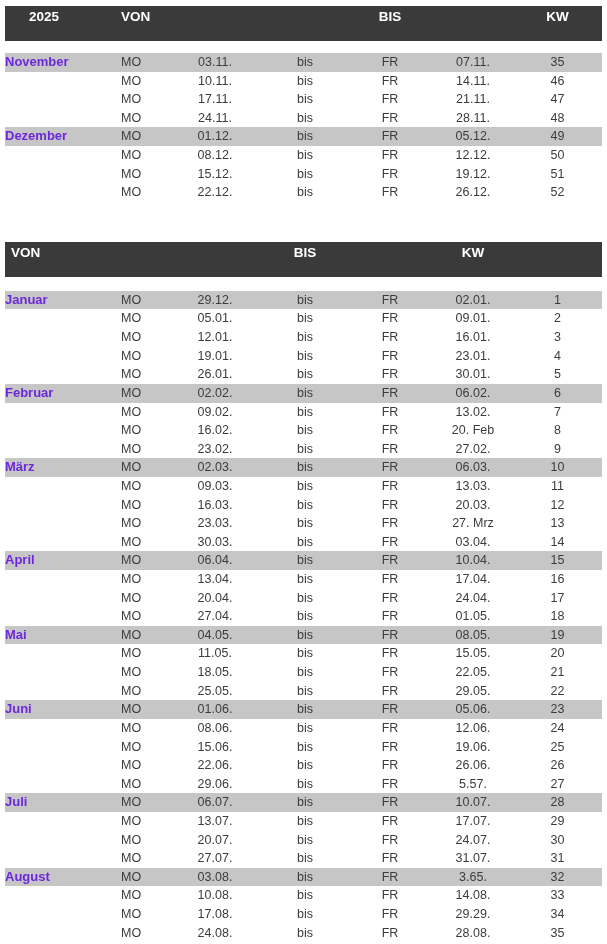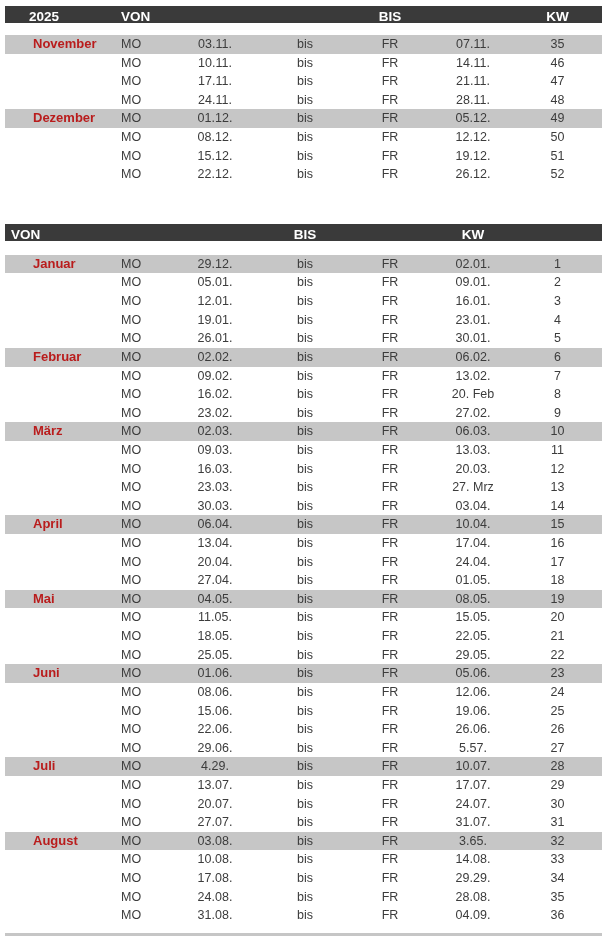--- a/index.html
+++ b/index.html
@@ -16,21 +16,21 @@
   .grid {
     display: grid;
     grid-template-columns: 110px 52px 96px 84px 86px 80px 89px;
     width: 597px;
     margin-left: 5px;
   }
 
   
   .bar {
     background: #3a3a3a;
-    height: 17px;
+    height: 35px;
     line-height: 21px;
     color: #ffffff;
     font-weight: bold;
     font-size: 13.5px;
   }
   .bar .year-cell { padding-left: 24px; }
   .bar .von-cell  { padding-left: 6px; }
   .bar .bis-cell, .bar .kwh-cell { text-align: center; }
 
   
@@ -39,23 +39,22 @@
   .row {
     height: 18.62px;
     line-height: 18.62px;
     font-size: 12.5px;
     color: #3c3c3c;
   }
   .row.hl { background: #c6c6c6; }
   .cell { overflow: hidden; white-space: nowrap; }
   .cell.month {
     font-weight: bold;
-    color: #b91c1c;
+    color: #6d28d9;
     font-size: 13px;
-    margin-left: 28px;
   }
   .cell.day  { padding-left: 6px; }
   .cell.date, .cell.sep, .cell.day2, .cell.date2, .cell.kw { text-align: center; }
 
   .section-2026 { margin-top: 40px; }
 
   .bottom-strip {
     margin: 8px 0 0 5px;
     width: 597px;
     height: 3px;
@@ -402,21 +401,21 @@
           <div class="cell day">MO</div>
           <div class="cell date">29.06.</div>
           <div class="cell sep">bis</div>
           <div class="cell day2">FR</div>
           <div class="cell date2">5.57.</div>
           <div class="cell kw">27</div>
         </div>
         <div class="grid row hl">
           <div class="cell month">Juli</div>
           <div class="cell day">MO</div>
-          <div class="cell date">4.29.</div>
+          <div class="cell date">06.07.</div>
           <div class="cell sep">bis</div>
           <div class="cell day2">FR</div>
           <div class="cell date2">10.07.</div>
           <div class="cell kw">28</div>
         </div>
         <div class="grid row">
           <div class="cell month"></div>
           <div class="cell day">MO</div>
           <div class="cell date">13.07.</div>
           <div class="cell sep">bis</div>

